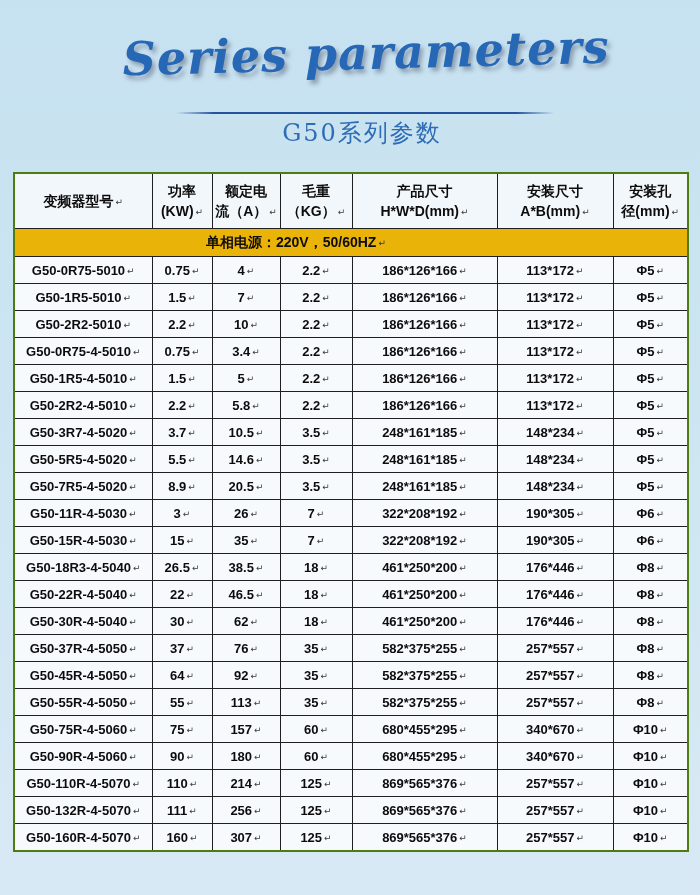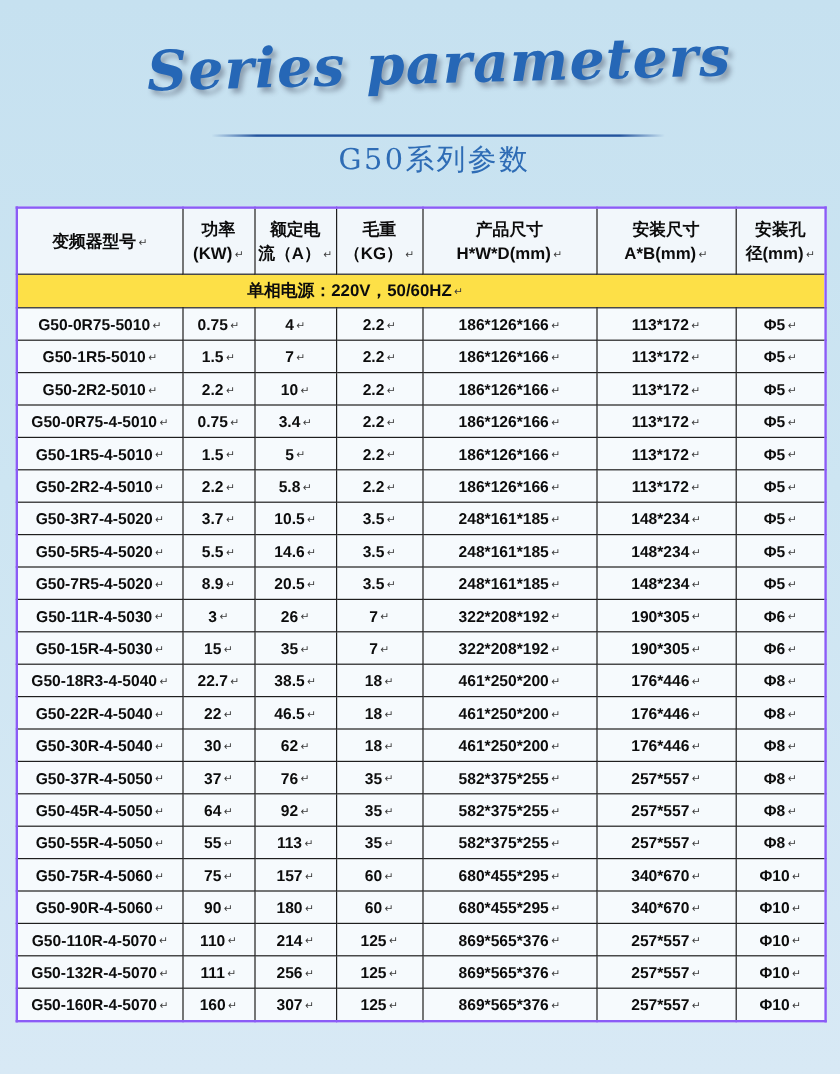--- a/index.html
+++ b/index.html
@@ -22,30 +22,30 @@
     background:linear-gradient(90deg,rgba(42,92,168,0) 0%,#24549e 10%,#24549e 90%,rgba(42,92,168,0) 100%);
   }
   .page-title{
     position:absolute;top:117px;left:0;width:700px;text-align:center;
     font-family:"DejaVu Serif","Liberation Serif",serif;
     font-size:24px;letter-spacing:2px;color:#2e6cb5;transform:translateX(12px);
   }
   table.spec{
     position:absolute;left:13px;top:172px;width:674px;
     border-collapse:collapse;table-layout:fixed;
-    background:#f6fafd;border:2px solid #8b5cf6;
+    background:#f6fafd;border:2px solid #4d7c0f;
   }
   table.spec th,table.spec td{
     border:1px solid #1f1f1f;
     font-weight:700;color:#0c0c0c;font-size:13px;
     padding:0;text-align:center;vertical-align:middle;
     overflow:hidden;white-space:nowrap;
   }
   table.spec th{height:54px;font-size:14px;line-height:1.45;background:#f2f7fb;}
-  tr.band td{height:27px;font-size:14px;background:#fde047;padding-right:110px;margin-left:40px;}
+  tr.band td{height:27px;font-size:14px;background:#eab308;padding-right:110px;margin-left:40px;}
   tr.data-row td{height:26px;}
   td.model{text-align:left;padding-left:7px;}
   .mark{
     font-size:9px;font-weight:400;color:#3a3a3a;margin-left:2px;
     vertical-align:baseline;display:inline-block;transform:translateY(-1px);
   }
   .hline{display:block;line-height:1.45;}
   th .hline{height:auto;}
 </style>
 </head>
@@ -196,21 +196,21 @@
         <td class="model"><span>G50-15R-4-5030</span><span class="mark">↵</span></td>
         <td class="num"><span>15</span><span class="mark">↵</span></td>
         <td class="num"><span>35</span><span class="mark">↵</span></td>
         <td class="num"><span>7</span><span class="mark">↵</span></td>
         <td class="num"><span>322*208*192</span><span class="mark">↵</span></td>
         <td class="num"><span>190*305</span><span class="mark">↵</span></td>
         <td class="num"><span>Φ6</span><span class="mark">↵</span></td>
       </tr>
       <tr class="data-row">
         <td class="model"><span>G50-18R3-4-5040</span><span class="mark">↵</span></td>
-        <td class="num"><span>22.7</span><span class="mark">↵</span></td>
+        <td class="num"><span>26.5</span><span class="mark">↵</span></td>
         <td class="num"><span>38.5</span><span class="mark">↵</span></td>
         <td class="num"><span>18</span><span class="mark">↵</span></td>
         <td class="num"><span>461*250*200</span><span class="mark">↵</span></td>
         <td class="num"><span>176*446</span><span class="mark">↵</span></td>
         <td class="num"><span>Φ8</span><span class="mark">↵</span></td>
       </tr>
       <tr class="data-row">
         <td class="model"><span>G50-22R-4-5040</span><span class="mark">↵</span></td>
         <td class="num"><span>22</span><span class="mark">↵</span></td>
         <td class="num"><span>46.5</span><span class="mark">↵</span></td>

